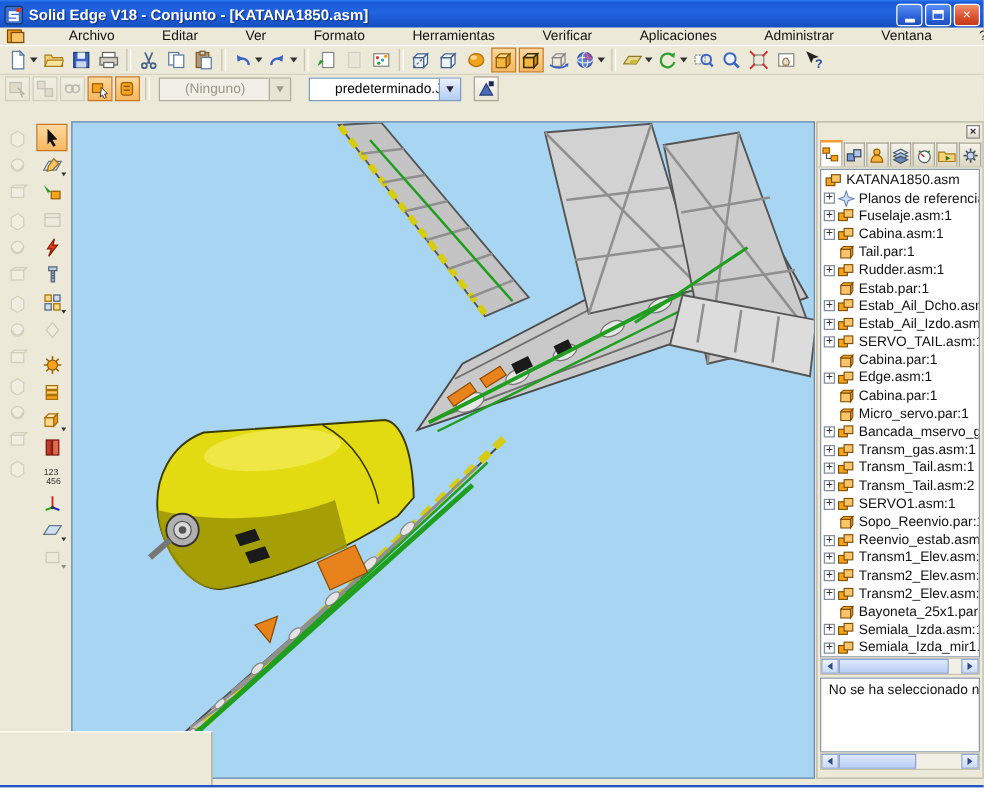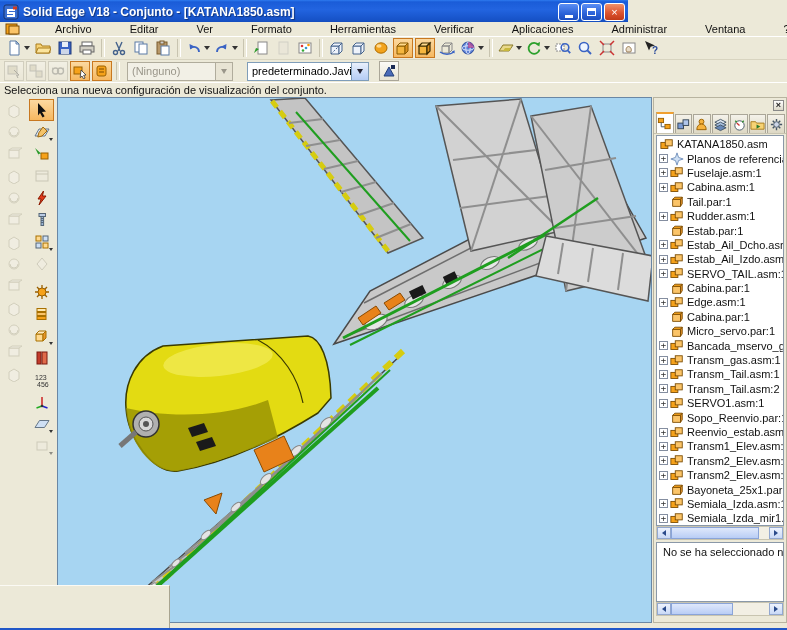--- a/index.html
+++ b/index.html
@@ -1,20 +1,20 @@
 <!DOCTYPE html>
 <html><head>
 <meta charset="utf-8">
 <style>
   html,body{margin:0;padding:0;}
   body{width:787px;height:630px;overflow:hidden;font-family:"Liberation Sans",sans-serif;background:#ece9d8;position:relative;}
   #app{position:absolute;inset:0;}
 
   
-  #titlebar{position:absolute;left:0;top:0;width:628px;height:22px;
+  #titlebar{position:absolute;left:0;top:0;width:787px;height:22px;
     background:linear-gradient(#2e7bf0 0%,#1a5cd8 8%,#2264e0 40%,#1550c4 88%,#1040a8 100%);
     display:flex;align-items:center;padding:12px 3px;box-sizing:border-box;}
   #app-icon{width:16px;height:16px;margin-right:4px;flex:0 0 auto;}
   #title-text{color:#fff;font-size:12px;font-weight:bold;text-shadow:1px 1px 1px #10337a;white-space:nowrap;flex:1;}
   .winbtn{width:21px;height:18px;margin-left:2px;border-radius:3px;border:1px solid #fff;
     display:flex;align-items:center;justify-content:center;box-sizing:border-box;
     background:linear-gradient(#5a8ef4,#2b62d8 60%,#1c4ec0);color:#fff;font-size:11px;line-height:1;}
   .winbtn.close{background:linear-gradient(#f0926a,#dd5430 55%,#c23a18);}
   .winbtn .minglyph{display:block;width:8px;height:3px;background:#fff;margin-top:8px;}
   .winbtn .maxglyph{display:block;width:9px;height:8px;border:1px solid #fff;border-top:3px solid #fff;box-sizing:border-box;}
@@ -39,21 +39,21 @@
     margin:0 1px;position:relative;border:1px solid transparent;box-sizing:border-box;}
   .tbtn.active{background:linear-gradient(#fcd9a0,#f6b860);border:1px solid #c87820;}
   .tbtn.bordered{border:1px solid #aaa698;background:linear-gradient(#fbfaf6,#e8e4d4);}
   .tbtn.disabled{opacity:.4;}
   .dd{width:0;height:0;border-left:3px solid transparent;border-right:3px solid transparent;
     border-top:4px solid #333;margin-left:2px;}
   .tb-sep{width:2px;height:18px;border-left:1px solid #c8c4b0;border-right:1px solid #fff;margin:0 3px;}
 
   .combo{display:inline-flex;height:19px;border:1px solid #7f9db9;background:#fff;align-items:center;
     font-size:11px;box-sizing:border-box;margin:0 4px;}
-  .combo-text{padding:0 4px;white-space:nowrap;overflow:hidden;flex:1;}
+  .combo-text{padding:0 20px;white-space:nowrap;overflow:hidden;flex:1;}
   .combo-btn{width:16px;height:100%;border-left:1px solid #7f9db9;
     background:linear-gradient(#e9f0fc,#c8daf8 60%,#b4ccf4);display:flex;align-items:center;justify-content:center;}
   .combo-arrow{width:0;height:0;border-left:3.5px solid transparent;border-right:3.5px solid transparent;border-top:5px solid #223;}
   .combo.disabled-combo{background:#f2f0e6;color:#9a968a;border-color:#b0ac9c;}
   .combo.disabled-combo .combo-btn{background:#e8e4d4;border-left-color:#b0ac9c;}
   .combo.disabled-combo .combo-arrow{border-top-color:#9a968a;}
 
   
   #prompt-bar{position:absolute;left:0;top:82px;width:787px;height:14px;background:#ece9d8;
     border-top:1px solid #fff;font-size:11px;color:#111;padding:1px 0 0 4px;box-sizing:border-box;white-space:nowrap;}
@@ -389,21 +389,20 @@
         </span>
     </span>
     <span class="tbtn bordered" style="margin-left:6px;">
       <svg width="16" height="16" viewBox="0 0 16 16">
           <path d="M3 13l5-9 5 9z" fill="#4a6ab8" stroke="#23407a"></path>
           <rect x="10" y="2" width="4" height="4" fill="#1a2a54"></rect>
         </svg>
     </span>
   </div>
 
-  <div id="prompt-bar">Selecciona una nueva configuración de visualización del conjunto.</div>
 
   <div id="workspace">
 
     <div id="left-col1">
         <span class="ltbtn disabled">
           <svg width="16" height="16" viewBox="0 0 16 16">
             <path d="M3 13V6l5-3 5 3v7l-5 3z" fill="#f4f2ea" stroke="#b8b4a0"></path>
           </svg>
         </span>
         <span class="ltbtn disabled">

